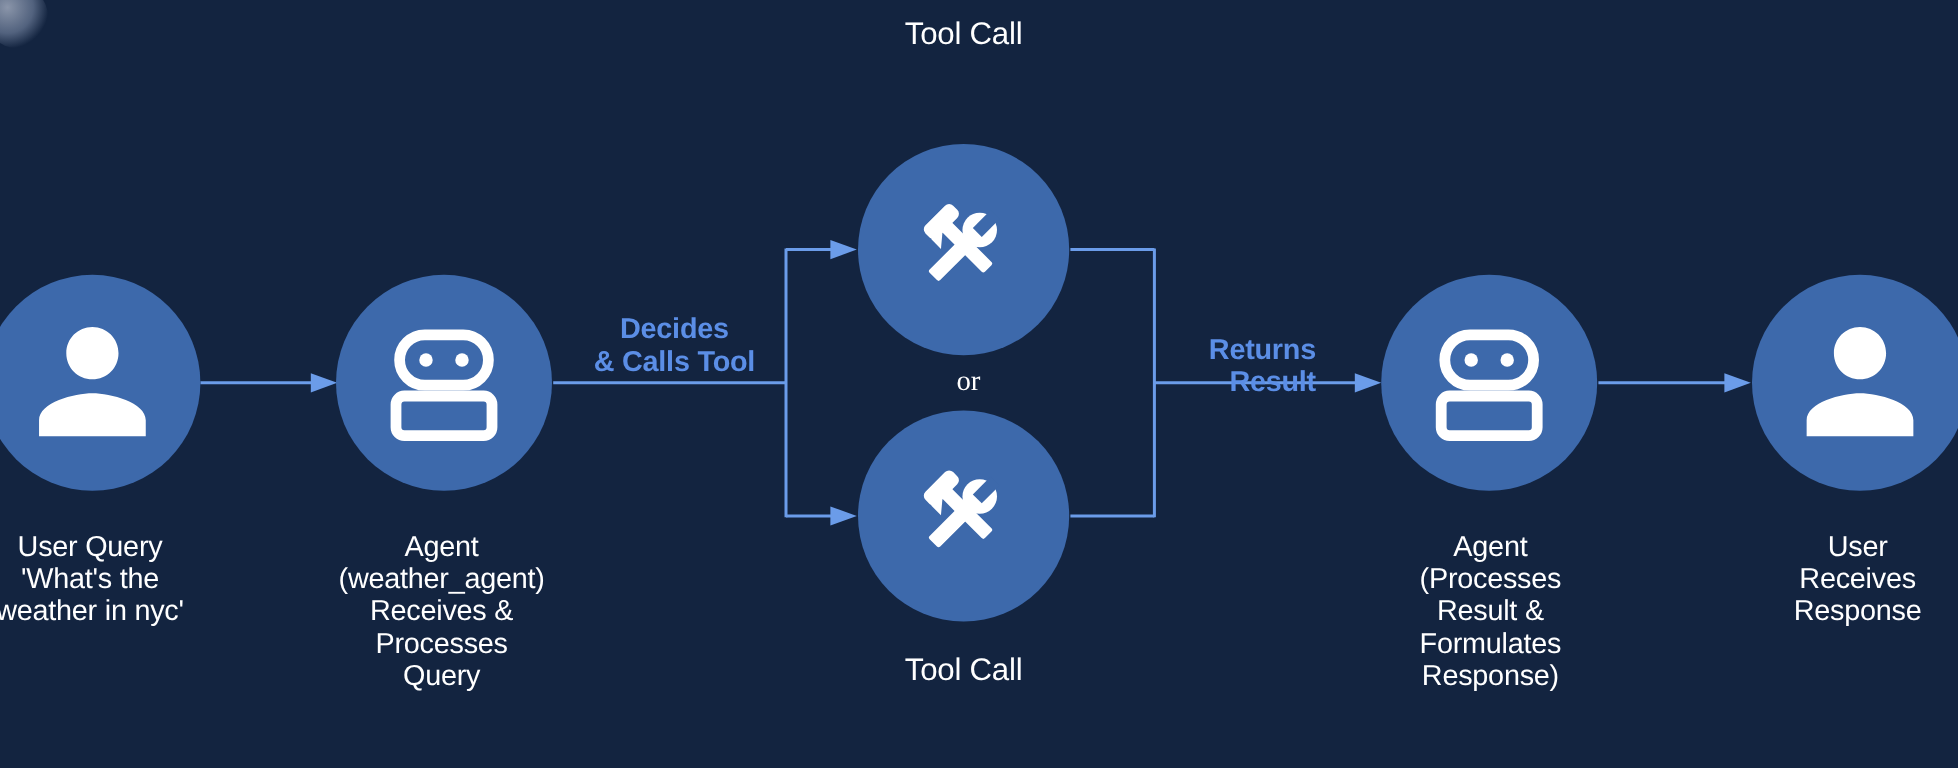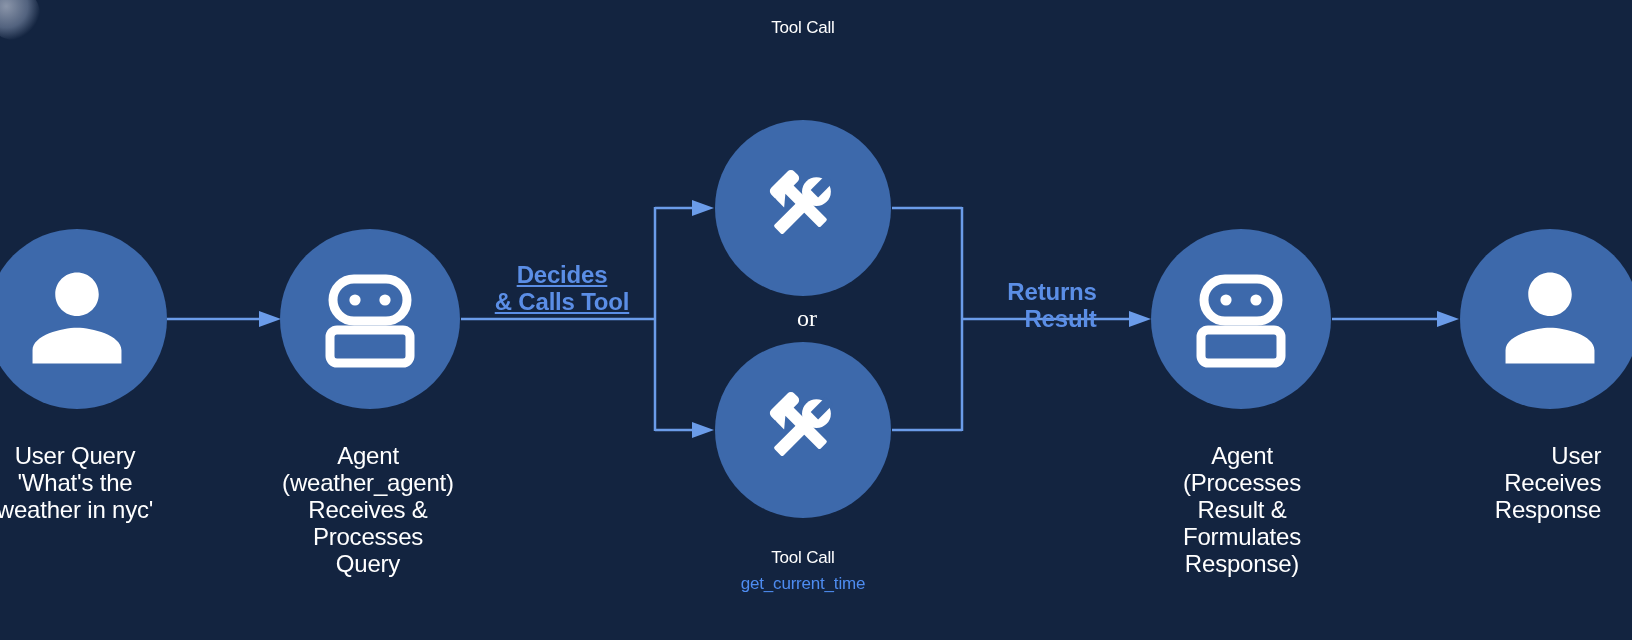--- a/index.html
+++ b/index.html
@@ -37,21 +37,21 @@
   }
   .label.stack{font-size:24px;}
   .edge-label{
     position:absolute;transform:translateX(-50%);
     text-align:center;font-size:24px;line-height:27px;
     font-weight:700;color:var(--accent-bold);
     white-space:pre-line;letter-spacing:-0.2px;
   }
   .tool-label{
     position:absolute;transform:translateX(-50%);
-    text-align:center;font-size:17px;line-height:26px;
+    text-align:center;font-size:26px;line-height:26px;
     white-space:nowrap;letter-spacing:-0.2px;
   }
   .tool-label .tname{color:var(--tool-name);}
   .or-label{
     position:absolute;transform:translateX(-50%);
     font-size:24px;color:var(--text);
   }
   .smudge{
     position:absolute;left:-12px;top:-12px;width:52px;height:52px;
     border-radius:50%;
@@ -109,21 +109,21 @@
       <circle cx="65" cy="31" r="5.6" fill="#ffffff" stroke="none"></circle>
       <rect x="10" y="61" width="80" height="33" rx="7" stroke-width="9"></rect>
     </svg>
   </div>
   <div class="label stack" style="left:368px;top:442px;">Agent
 (weather_agent)
 Receives &amp;
 Processes
 Query</div>
 
-  <div class="edge-label" style="left:562px;top:261px;text-decoration:underline;">Decides
+  <div class="edge-label" style="left:562px;top:261px;">Decides
 &amp; Calls Tool</div>
 
   <div class="node tool" style="left:715px;top:120px;">
     <svg class="icon" width="96" height="96" viewBox="0 0 100 100">
       <g transform="translate(36,31) rotate(-45)" fill="#ffffff">
         <rect x="-17" y="-15" width="34" height="15" rx="5"></rect>
         <polygon points="-17,-3 -17,9 -5,-1"></polygon>
         <rect x="-6" y="-4" width="12" height="54" rx="2"></rect>
       </g>
       <g transform="translate(64,33) rotate(45)">
@@ -148,21 +148,20 @@
       </g>
       <g transform="translate(64,33) rotate(45)">
         <circle cx="0" cy="0" r="15" fill="#ffffff"></circle>
         <rect x="-5.5" y="-19" width="11" height="22" fill="var(--node-fill)"></rect>
         <rect x="-6.5" y="9" width="13" height="48" rx="2" fill="#ffffff"></rect>
       </g>
     </svg>
   </div>
   <div class="tool-label" style="left:803px;top:545px;">
     <div>Tool Call</div>
-    <div class="tname">get_current_time</div>
   </div>
 
   <div class="edge-label" style="left:1052px;top:278px;text-align:right;">Returns
 Result</div>
 
   <div class="node big" style="left:1151px;top:229px;">
     <svg class="icon" width="100" height="100" viewBox="0 0 100 100" fill="none" stroke="#ffffff">
       <rect x="13" y="10" width="74" height="42" rx="21" stroke-width="9"></rect>
       <circle cx="35" cy="31" r="5.6" fill="#ffffff" stroke="none"></circle>
       <circle cx="65" cy="31" r="5.6" fill="#ffffff" stroke="none"></circle>
@@ -173,16 +172,16 @@
 (Processes
 Result &amp;
 Formulates
 Response)</div>
 
   <div class="node big" style="left:1460px;top:229px;">
     <svg class="icon" width="116" height="116" viewBox="0 0 24 24" fill="#ffffff">
       <path d="M12 11.4c2.5 0 4.5-2 4.5-4.5S14.5 2.4 12 2.4 7.5 4.4 7.5 6.9s2 4.5 4.5 4.5zm0 2.4c-3.1 0-9.2 1.55-9.2 4.65v2.75h18.4v-2.75c0-3.1-6.1-4.65-9.2-4.65z"></path>
     </svg>
   </div>
-  <div class="label stack" style="left:1548px;top:442px;text-align:right;">User Receives
+  <div class="label stack" style="left:1548px;top:442px;">User Receives
 Response</div>
 
 </div>
 
 </body></html>

